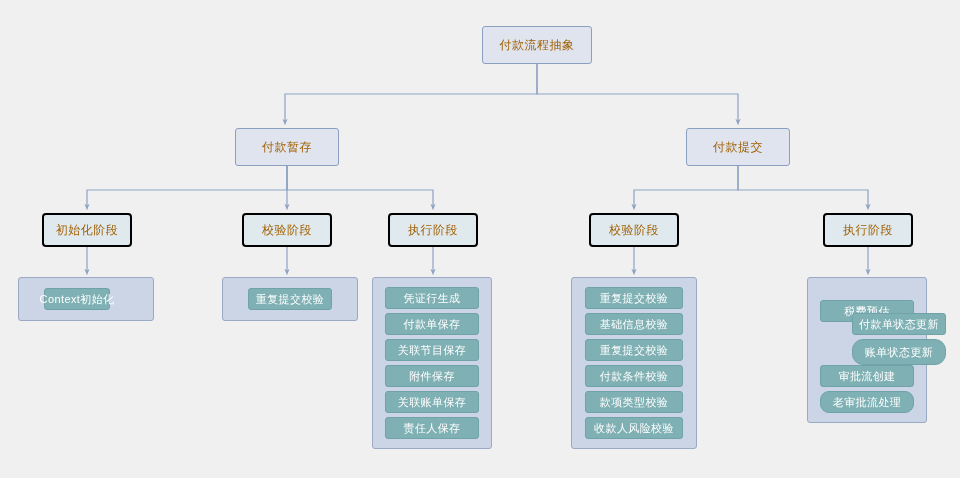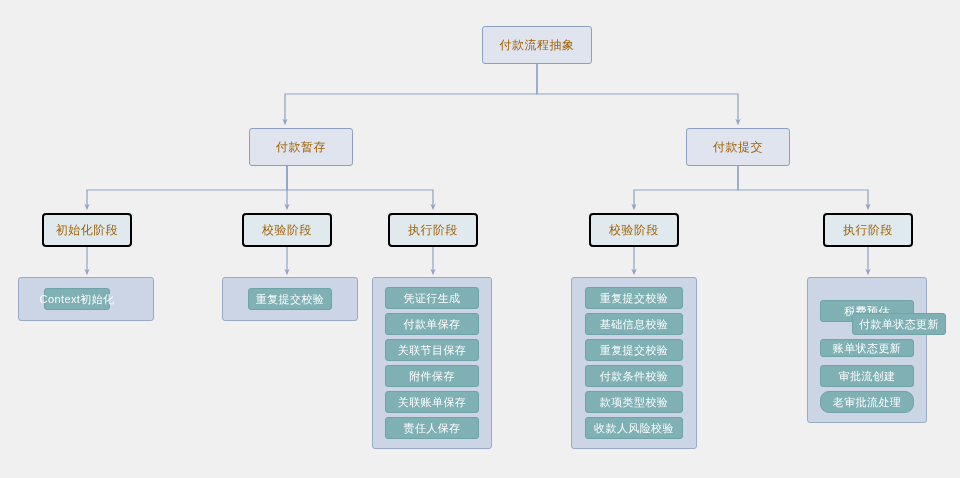--- a/index.html
+++ b/index.html
@@ -88,21 +88,21 @@
         <path d="M87,247 L87,272" marker-end="url(#arrowhead)"></path>
         <path d="M287,247 L287,272" marker-end="url(#arrowhead)"></path>
         <path d="M433,247 L433,272" marker-end="url(#arrowhead)"></path>
         <path d="M634,247 L634,272" marker-end="url(#arrowhead)"></path>
         <path d="M868,247 L868,272" marker-end="url(#arrowhead)"></path>
       </g>
   </svg>
 
   <div id="nodes-layer">
       <div class="node" style="left: 482px; top: 26px; width: 110px; height: 38px;">付款流程抽象</div>
-      <div class="node" style="left: 249px; top: 128px; width: 104px; height: 38px;">付款暂存</div>
+      <div class="node" style="left: 235px; top: 128px; width: 104px; height: 38px;">付款暂存</div>
       <div class="node" style="left: 686px; top: 128px; width: 104px; height: 38px;">付款提交</div>
       <div class="node stage" style="left: 42px; top: 213px; width: 90px; height: 34px;">初始化阶段</div>
       <div class="node stage" style="left: 242px; top: 213px; width: 90px; height: 34px;">校验阶段</div>
       <div class="node stage" style="left: 388px; top: 213px; width: 90px; height: 34px;">执行阶段</div>
       <div class="node stage" style="left: 589px; top: 213px; width: 90px; height: 34px;">校验阶段</div>
       <div class="node stage" style="left: 823px; top: 213px; width: 90px; height: 34px;">执行阶段</div>
       <div class="group-box" style="left: 18px; top: 277px; width: 136px; height: 44px;"></div>
       <div class="leaf" style="left: 44px; top: 288px; width: 66px; height: 22px;">Context初始化</div>
       <div class="group-box" style="left: 222px; top: 277px; width: 136px; height: 44px;"></div>
       <div class="leaf" style="left: 248px; top: 288px; width: 84px; height: 22px;">重复提交校验</div>
@@ -116,18 +116,18 @@
       <div class="group-box" style="left: 571px; top: 277px; width: 126px; height: 172px;"></div>
       <div class="leaf" style="left: 585px; top: 287px; width: 98px; height: 22px;">重复提交校验</div>
       <div class="leaf" style="left: 585px; top: 313px; width: 98px; height: 22px;">基础信息校验</div>
       <div class="leaf" style="left: 585px; top: 339px; width: 98px; height: 22px;">重复提交校验</div>
       <div class="leaf" style="left: 585px; top: 365px; width: 98px; height: 22px;">付款条件校验</div>
       <div class="leaf" style="left: 585px; top: 391px; width: 98px; height: 22px;">款项类型校验</div>
       <div class="leaf" style="left: 585px; top: 417px; width: 98px; height: 22px;">收款人风险校验</div>
       <div class="group-box" style="left: 807px; top: 277px; width: 120px; height: 146px;"></div>
       <div class="leaf" style="left: 820px; top: 300px; width: 94px; height: 22px;">税费预估</div>
       <div class="leaf" style="left: 820px; top: 313px; width: 94px; height: 22px; margin-left: 32px;">付款单状态更新</div>
-      <div class="leaf" style="left: 820px; top: 339px; width: 94px; height: 18px;">账单状态更新</div>
+      <div class="leaf" style="left: 852px; top: 339px; width: 94px; height: 26px; border-radius: 11px;">账单状态更新</div>
       <div class="leaf" style="left: 820px; top: 365px; width: 94px; height: 22px;">审批流创建</div>
       <div class="leaf" style="left: 820px; top: 391px; width: 94px; height: 22px; border-radius: 9px;">老审批流处理</div>
     </div>
 
 </div>
 
 </body></html>

